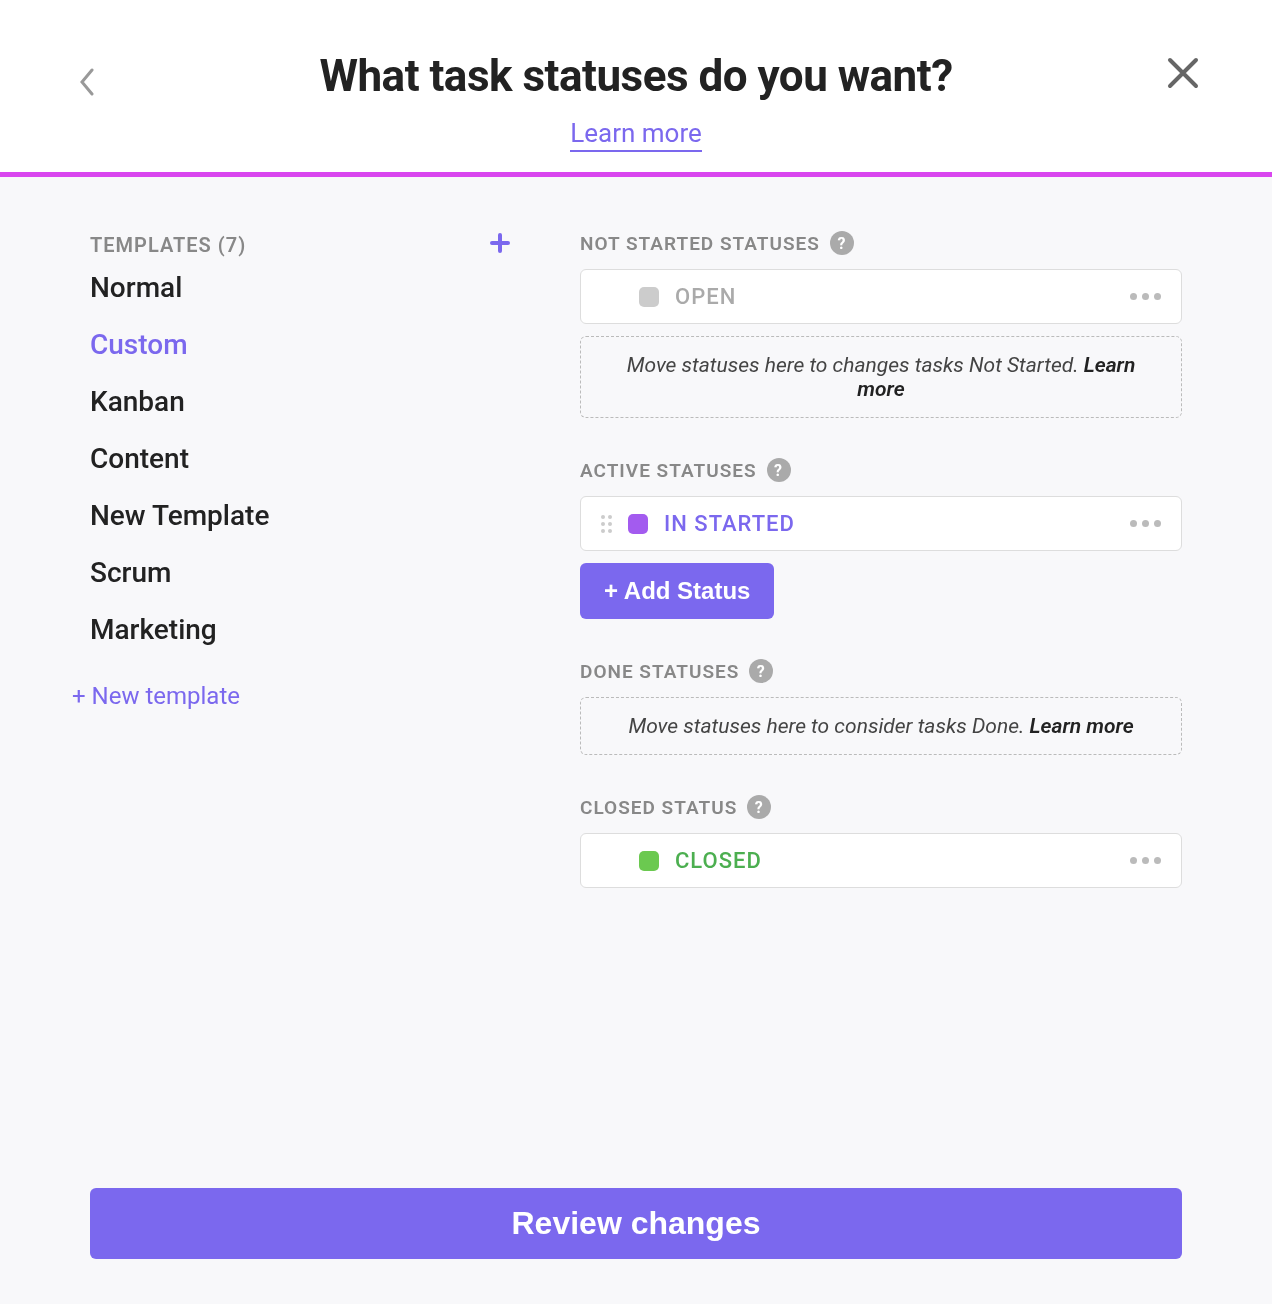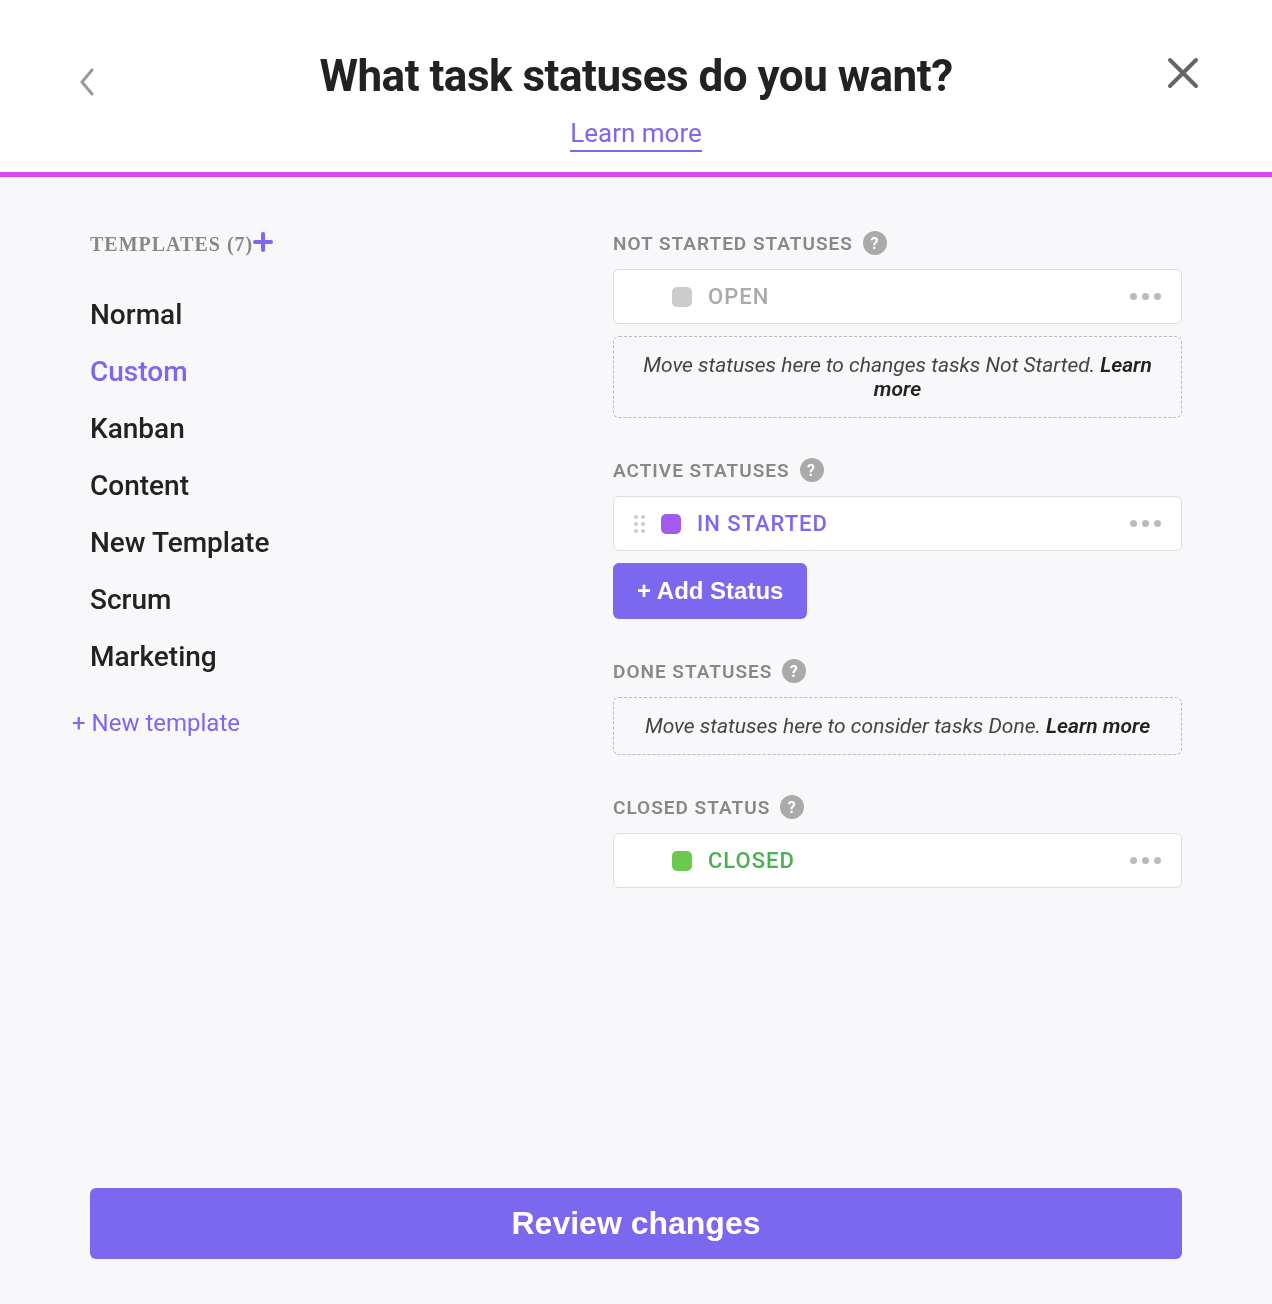--- a/index.html
+++ b/index.html
@@ -54,26 +54,25 @@
     }
     .content-area {
       background: #f8f8fa;
       padding: 54px 90px 40px 90px;
       display: flex;
       gap: 70px;
       height: calc(100% - 172px);
       position: relative;
     }
     .left-col { width: 420px; flex-shrink: 0; }
-    .right-col { flex: 1; margin-left: 33px; }
+    .right-col { flex: 1; }
     .templates-header {
       display: flex;
+      justify-content: space-between;
       align-items: center;
-      margin-bottom: 28px;
-      font-family: Liberation Serif, serif;
     }
     .templates-label {
       font-size: 20px;
       font-weight: 600;
       letter-spacing: 1px;
       color: #888;
     }
     .add-template-icon {
       color: #7b68ee;
       font-size: 24px;

